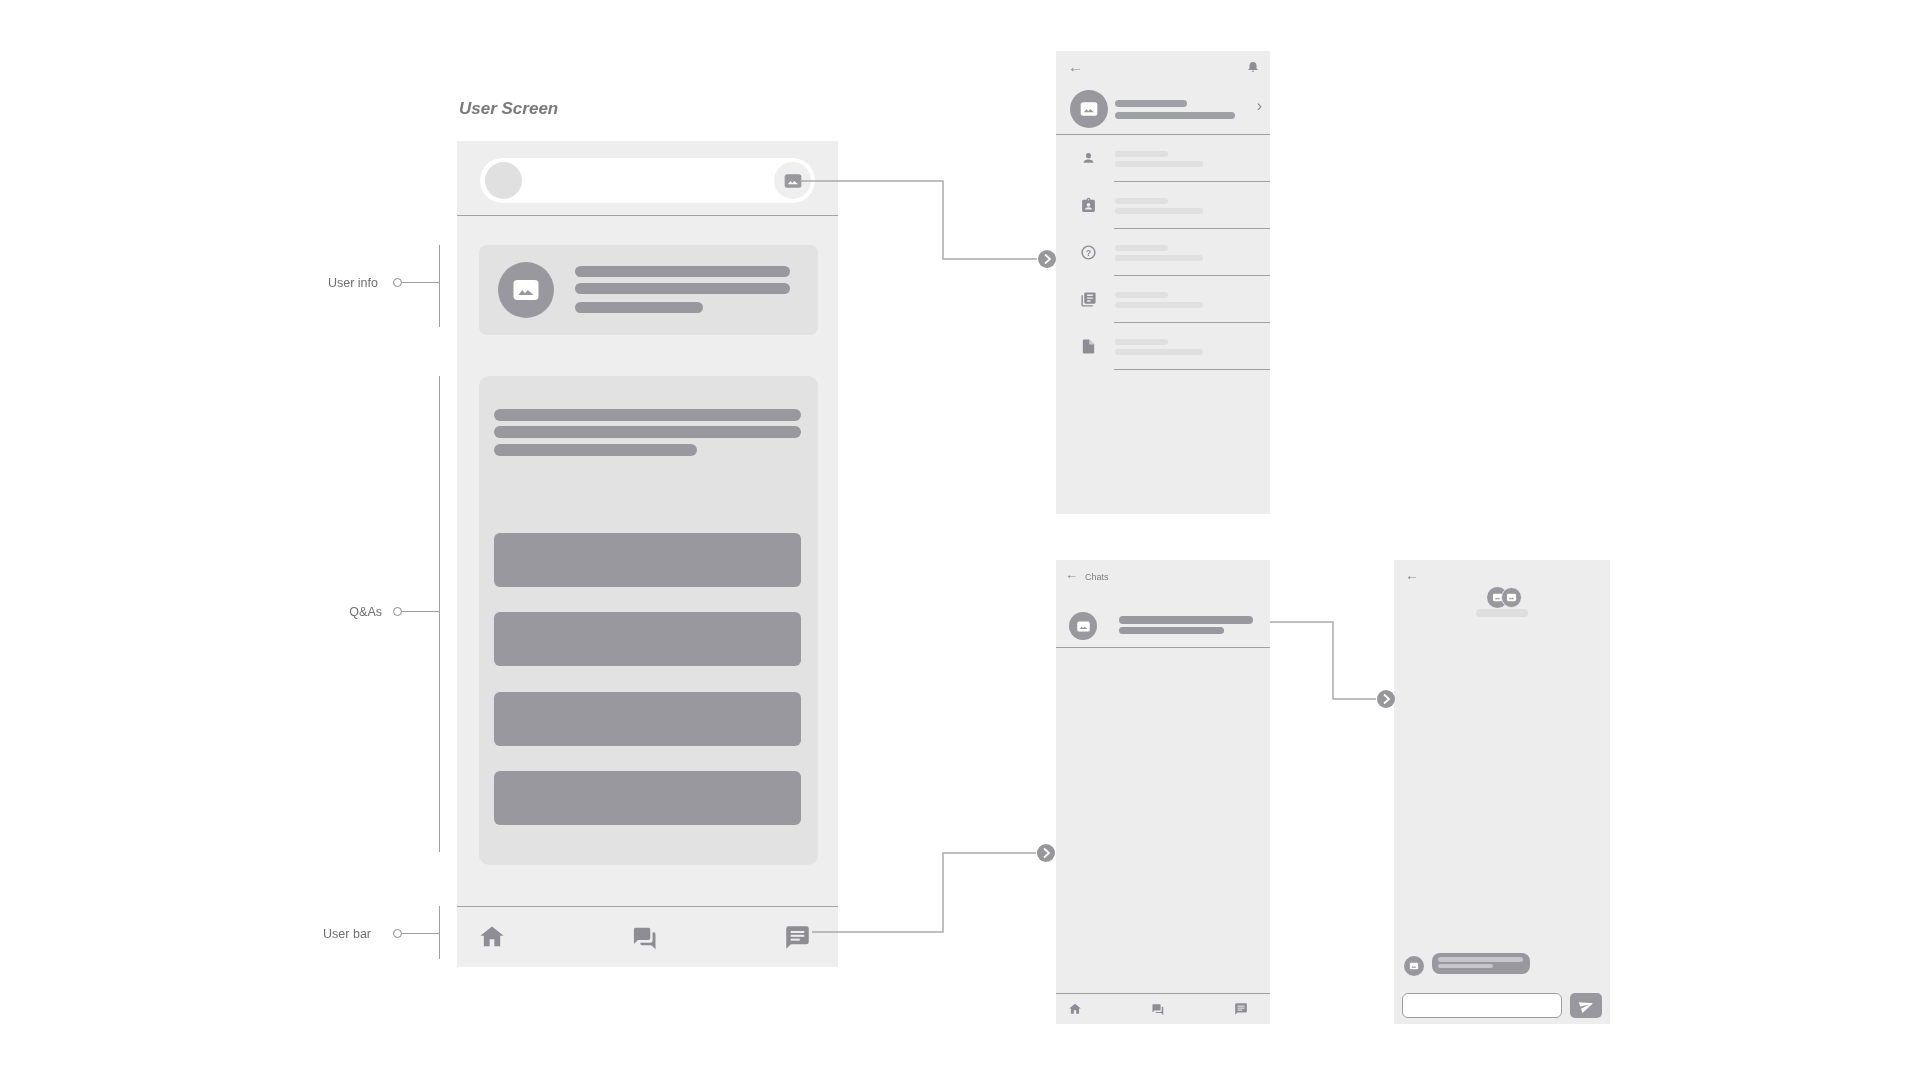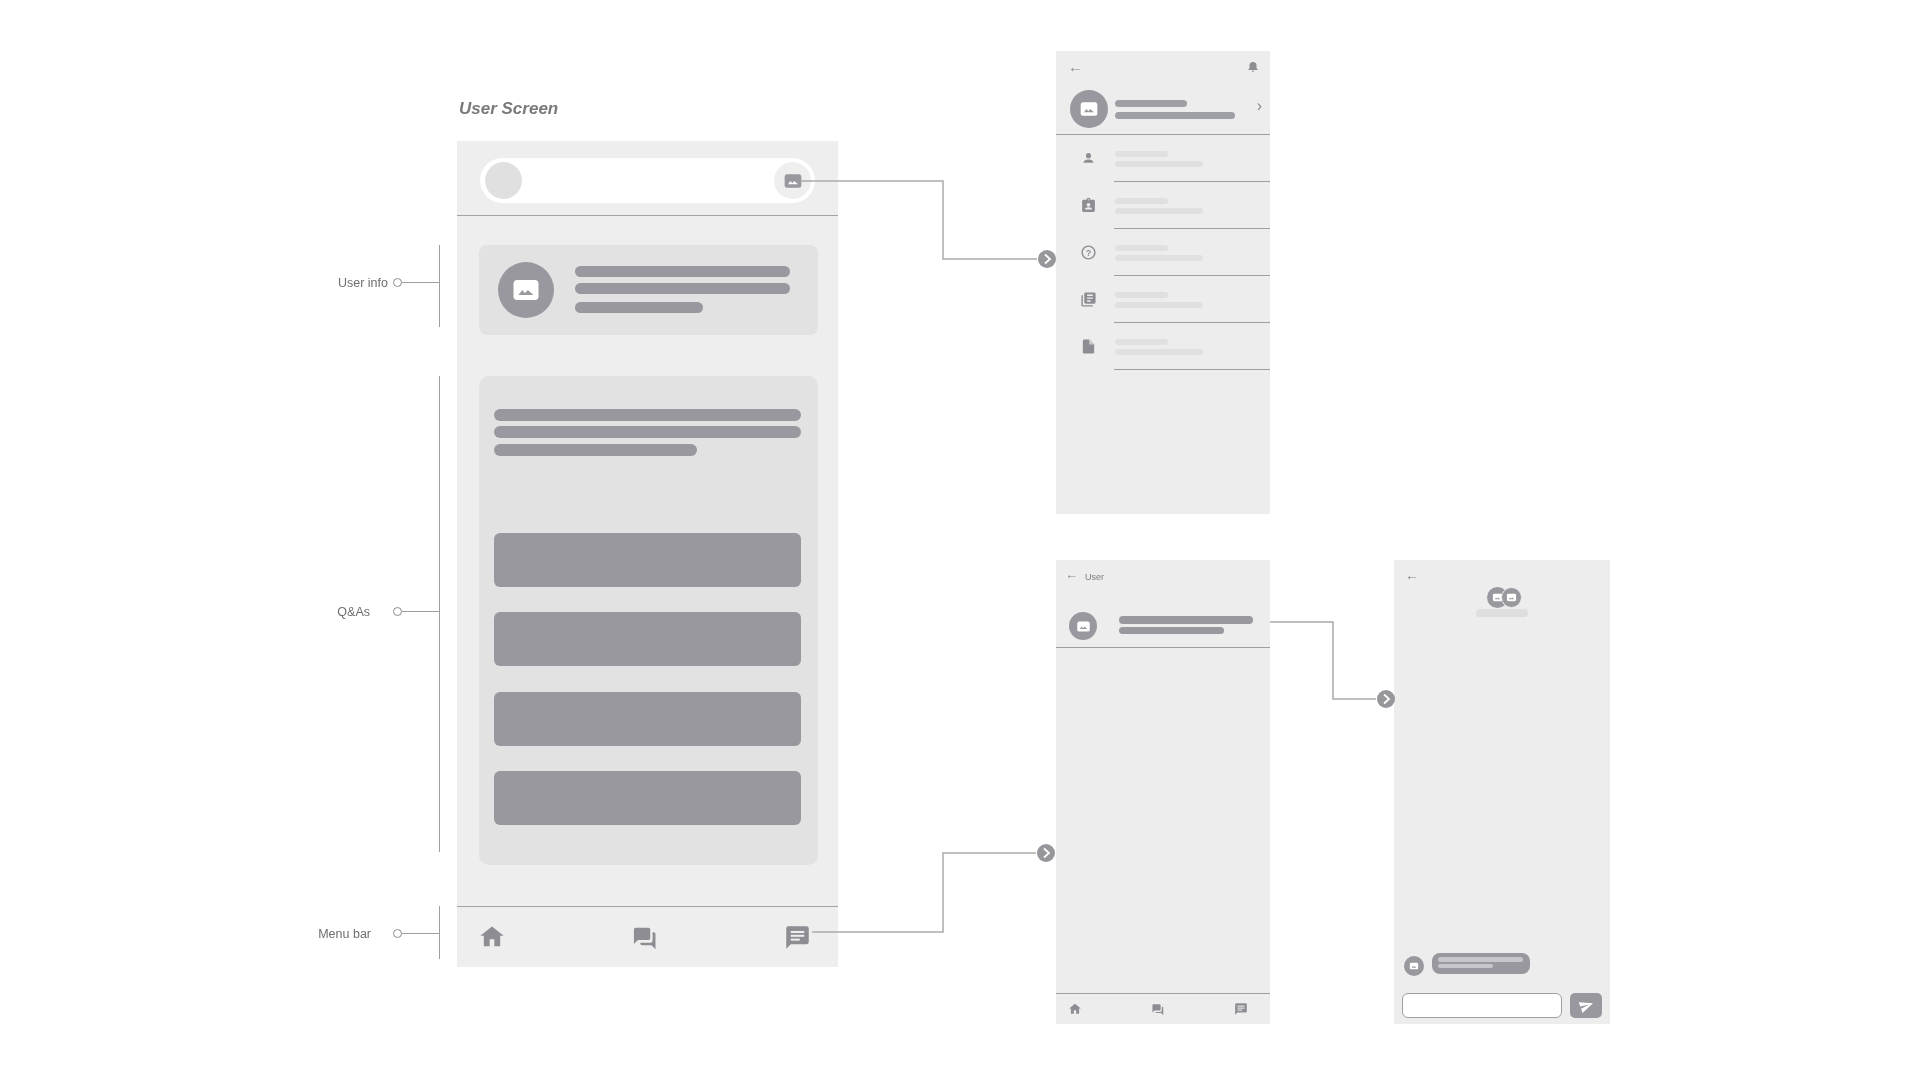--- a/index.html
+++ b/index.html
@@ -61,31 +61,31 @@
 
   .connector-layer { left:0; top:0; width:1920px; height:1080px; pointer-events:none; }
 </style>
 </head>
 <body>
 
 <div class="canvas">
 
   <div class="abs wire-title">User Screen</div>
 
-  <div class="abs ann-label" style="left:298px; top:276px;">User info</div>
+  <div class="abs ann-label" style="left:288px; top:276px;">User info</div>
   <div class="abs ann-circle" style="left:393px; top:278px;"></div>
   <div class="abs ann-hline" style="left:402px; top:282px; width:37px;"></div>
   <div class="abs ann-vline" style="left:439px; top:245px; height:82px;"></div>
 
-  <div class="abs ann-label" style="left:280px; top:605px;">Q&amp;As</div>
+  <div class="abs ann-label" style="left:292px; top:605px;">Q&amp;As</div>
   <div class="abs ann-circle" style="left:393px; top:607px;"></div>
   <div class="abs ann-hline" style="left:402px; top:611px; width:37px;"></div>
   <div class="abs ann-vline" style="left:439px; top:376px; height:476px;"></div>
 
-  <div class="abs ann-label" style="left:281px; top:927px;">Menu bar</div>
+  <div class="abs ann-label" style="left:281px; top:927px;">User bar</div>
   <div class="abs ann-circle" style="left:393px; top:929px;"></div>
   <div class="abs ann-hline" style="left:402px; top:933px; width:37px;"></div>
   <div class="abs ann-vline" style="left:439px; top:906px; height:53px;"></div>
 
   <div class="abs frame" id="home">
 
     <div class="abs search-pill">
       <div class="abs search-circle"></div>
       <div class="abs search-img">
         <svg width="20" height="20" viewBox="0 0 24 24">
@@ -220,21 +220,21 @@
         </svg>
       </span>
       <div class="bar light" style="left:59px; top:288px; width:53px; height:6px;"></div>
       <div class="bar light" style="left:59px; top:298px; width:88px; height:6px;"></div>
       <div class="menu-divider" style="top:318px;"></div>
     </div>
   </div>
 
   <div class="abs" id="chats">
     <span class="back-btn" style="left:9px; top:8px; font-size:13px;">←</span>
-    <div class="abs title">User</div>
+    <div class="abs title">Chats</div>
 
     <div>
       <div class="avatar" style="left:13px; top:52px; width:28px; height:28px;">
         <svg width="15" height="15" viewBox="0 0 24 24">
           <rect x="2" y="4" width="20" height="16" rx="3" fill="#ffffff"></rect>
           <path d="M6 16l3-4 2.2 2.6L13.5 12 18 16z" fill="#98989e"></path>
         </svg>
       </div>
       <div class="bar" style="left:63px; top:56px; width:134px; height:8px; border-radius:4px;"></div>
       <div class="bar" style="left:63px; top:67px; width:105px; height:7px; border-radius:4px;"></div>

